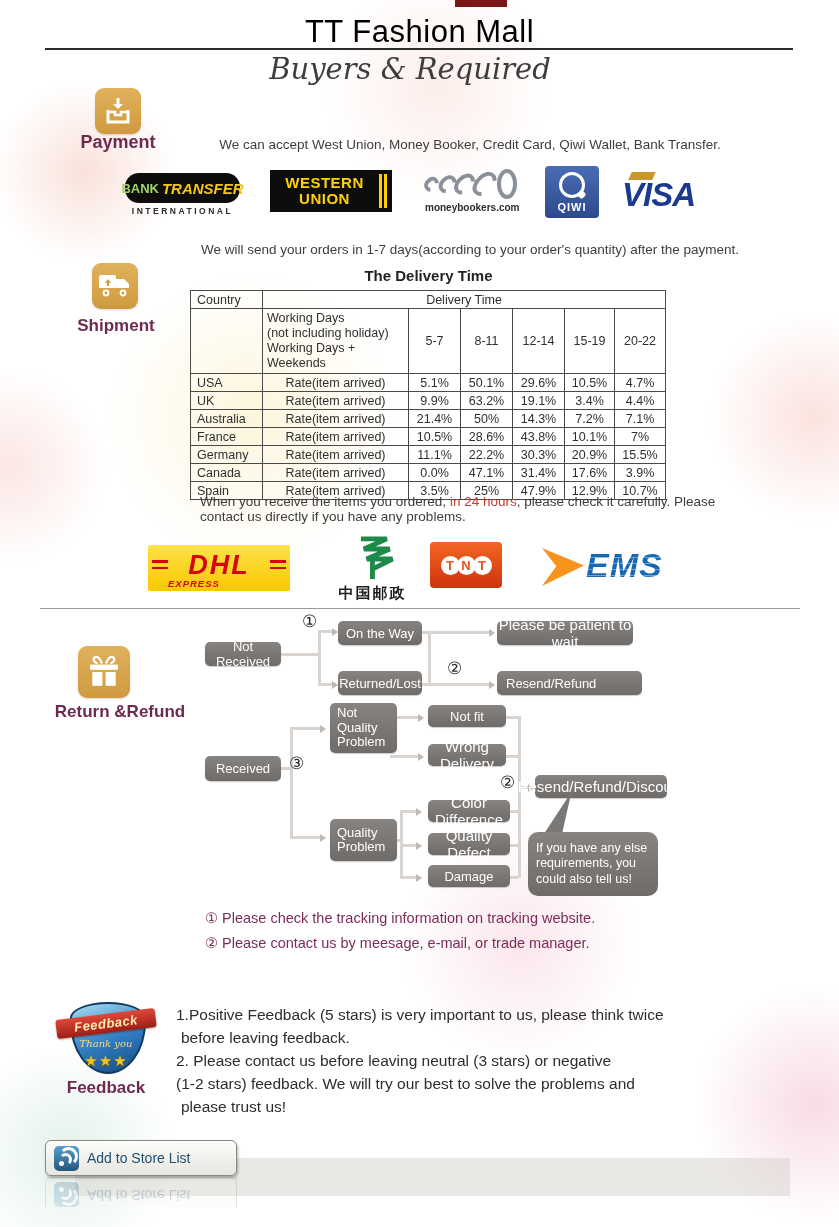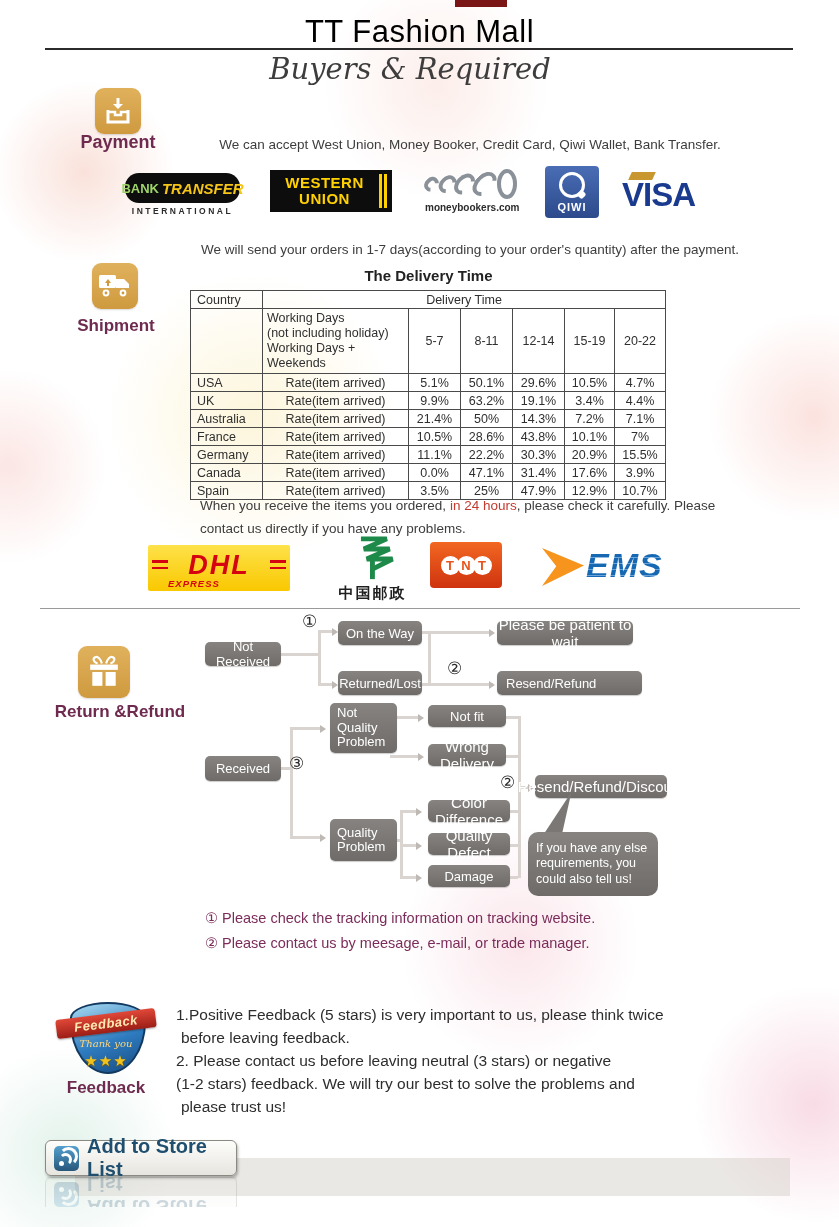--- a/index.html
+++ b/index.html
@@ -42,21 +42,21 @@
   .mb-o{border:4px solid #8a9199;border-radius:50%;}
   .mb-cap{font-size:10px;font-weight:bold;color:#2b2b2b;margin-top:2px;}
   .qiwi{left:545px;top:166px;width:54px;height:52px;background:linear-gradient(#4a6db5,#2c4a8c);
     border-radius:4px;display:flex;flex-direction:column;align-items:center;justify-content:center;}
   .qiwi-q{width:20px;height:20px;border:3.5px solid #fff;border-radius:50%;position:relative;}
   .qiwi-q::after{content:"";position:absolute;right:-3px;bottom:-3px;width:7px;height:7px;
     background:#fff;border-radius:2px;transform:rotate(45deg);}
   .qiwi-t{color:#fff;font-weight:900;font-size:11px;letter-spacing:1px;margin-top:3px;}
   .visa{left:622px;top:172px;width:100px;height:40px;}
   .visa-flag{position:absolute;left:8px;top:0;width:24px;height:8px;background:#c9972f;transform:skewX(-25deg);}
-  .visa-text{position:absolute;left:0;top:4px;font-size:33px;font-weight:900;
+  .visa-text{position:absolute;left:0;top:4px;font-size:33px;font-weight:900;font-style:italic;
     color:#1a3a8f;letter-spacing:-1px;}
   
   .dtable{position:absolute;left:190px;top:290px;border-collapse:collapse;table-layout:fixed;
     font-size:12.5px;color:#2f2f2f;}
   .dtable td{border:1px solid #4a4a4a;padding:1px 4px;text-align:center;}
   .dtable .t-country{text-align:left;padding-left:6px;}
   .dtable .t-sub{text-align:left;line-height:15px;padding:2px 4px;}
   
   .dhl{left:148px;top:545px;width:142px;height:46px;background:linear-gradient(#fee24a,#f9c800);
     border-radius:2px;}
@@ -114,21 +114,21 @@
   .band{left:75px;top:1158px;width:715px;height:38px;background:rgba(208,204,198,.45);}
   .store-btn{left:45px;top:1140px;width:192px;height:36px;background:linear-gradient(#fdfdfb,#e7e5df);
     border:1px solid #8a8a82;border-radius:6px;box-shadow:1px 2px 3px rgba(0,0,0,.3);
     display:flex;align-items:center;gap:8px;padding:0 8px;box-sizing:border-box;cursor:pointer;z-index:2;}
   .rss{width:25px;height:25px;background:linear-gradient(#54a0cd,#27567b);border-radius:5px;
     position:relative;flex:0 0 auto;}
   .rss i{position:absolute;left:5px;bottom:5px;width:5px;height:5px;background:#fff;border-radius:50%;}
   .rss b,.rss u{position:absolute;left:5px;bottom:5px;border:3px solid transparent;
     border-top-color:#fff;border-right-color:#fff;border-radius:50%;}
   .rss b{width:7px;height:7px;} .rss u{width:13px;height:13px;}
-  .store-label{font-size:20px;font-weight:bold;color:#1f4e6e;}
+  .store-label{font-size:14px;font-weight:normal;color:#1f4e6e;}
   .store-reflect{left:45px;top:1177px;width:192px;height:30px;overflow:hidden;opacity:.22;
     transform:scaleY(-1);z-index:1;}
   .store-reflect .store-btn{left:0;top:-6px;}
   .redtext{color:#c23b2e;}
   .body-text{font-size:13.5px;color:#3d3d3d;}
 </style>
 </head>
 <body>
 
 <div class="page">
@@ -287,21 +287,21 @@
       <td>Rate(item arrived)</td>
       <td>3.5%</td>
       <td>25%</td>
       <td>47.9%</td>
       <td>12.9%</td>
       <td>10.7%</td>
     </tr>
   </tbody>
     </table>
 
-  <div class="abs body-text" style="left:200px;top:494px;width:532px;line-height:23px;">
+  <div class="abs body-text" style="left:200px;top:494px;width:532px;line-height:15px;">
     <span>When you receive the items you ordered, </span><span class="redtext">in 24 hours</span><span>, please check it carefully. Please contact us directly if you have any problems.</span>
   </div>
 
   <div class="abs dhl">
     <div class="dhl-l"></div>
     <div class="dhl-name">DHL</div>
     <div class="dhl-r"></div>
     <div class="dhl-sub">EXPRESS</div>
   </div>
   <div class="abs" style="left:342px;top:536px;">

